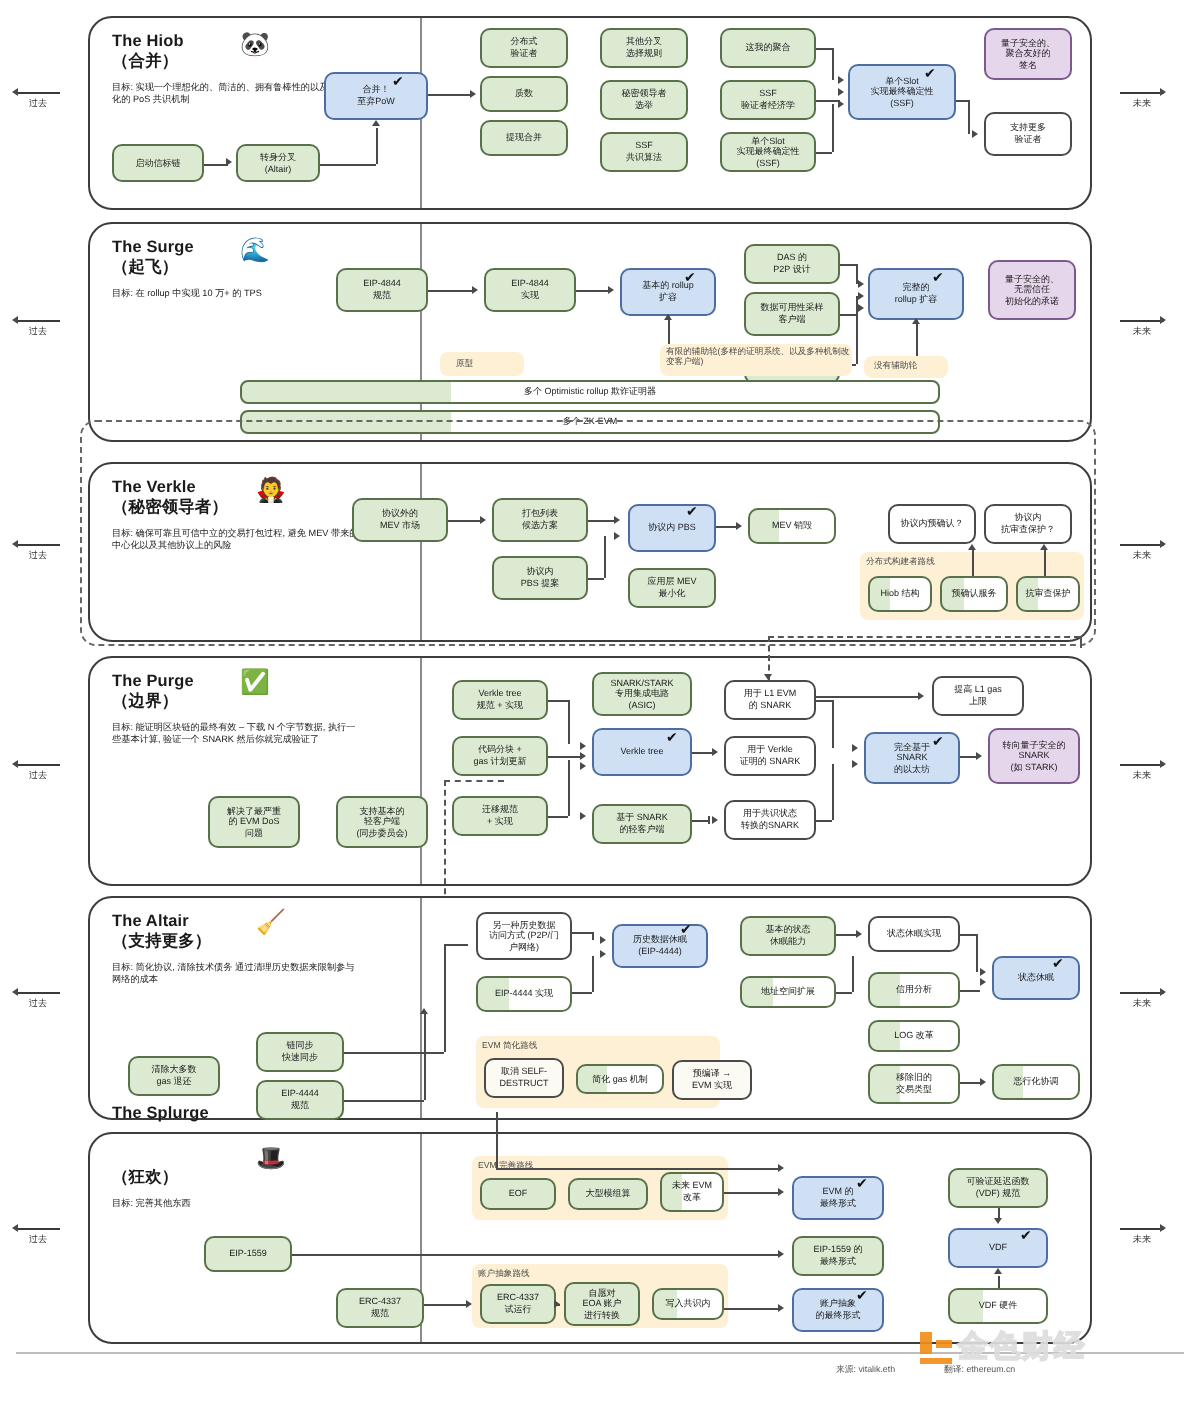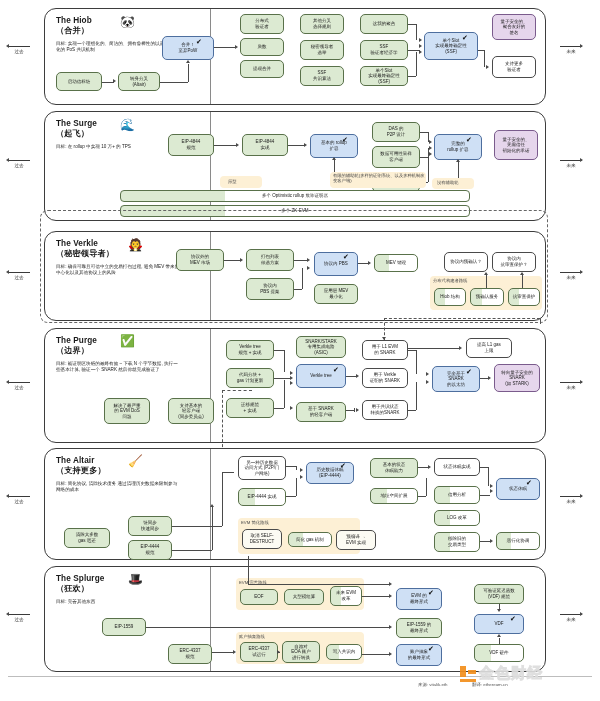--- a/index.html
+++ b/index.html
@@ -375,21 +375,21 @@
 <div class="group-label" style="left:241px;top:519.5px;">EVM 简化路线</div>
 <div class="node n-cream" style="left:242px;top:529px;width:40px;height:20px;white-space:pre-line;">取消 SELF-
 DESTRUCT</div>
 <div class="node n-halfgreen" style="left:288px;top:532px;width:44px;height:15px;white-space:pre-line;">简化 gas 机制</div>
 <div class="node n-cream" style="left:336px;top:530px;width:40px;height:20px;white-space:pre-line;">预编译 →
 EVM 实现</div>
 
 <div class="section" style="left:44px;top:566px;width:500px;height:104px;">
   <div class="divider" style="left:165px;"></div>
 </div>
-<div class="sec-title" style="left:56px;top:574px;">The Splurge</div>
+<div class="sec-title" style="left:56px;top:552px;">The Splurge</div>
 <div class="sec-title" style="left:56px;top:584px;">（狂欢）</div>
 <div class="sec-emoji" style="left:128px;top:573px;">🎩</div>
 <div class="sec-goal" style="left:56px;top:599px;">目标: 完善其他东西</div>
 
 <div class="node n-green" style="left:102px;top:618px;width:44px;height:18px;white-space:pre-line;">EIP-1559</div>
 <div class="node n-green" style="left:168px;top:644px;width:44px;height:20px;white-space:pre-line;">ERC-4337
 规范</div>
 
 <div class="group" style="left:236px;top:578px;width:128px;height:32px;"></div>
 <div class="group-label" style="left:239px;top:579.5px;">EVM 完善路线</div>

